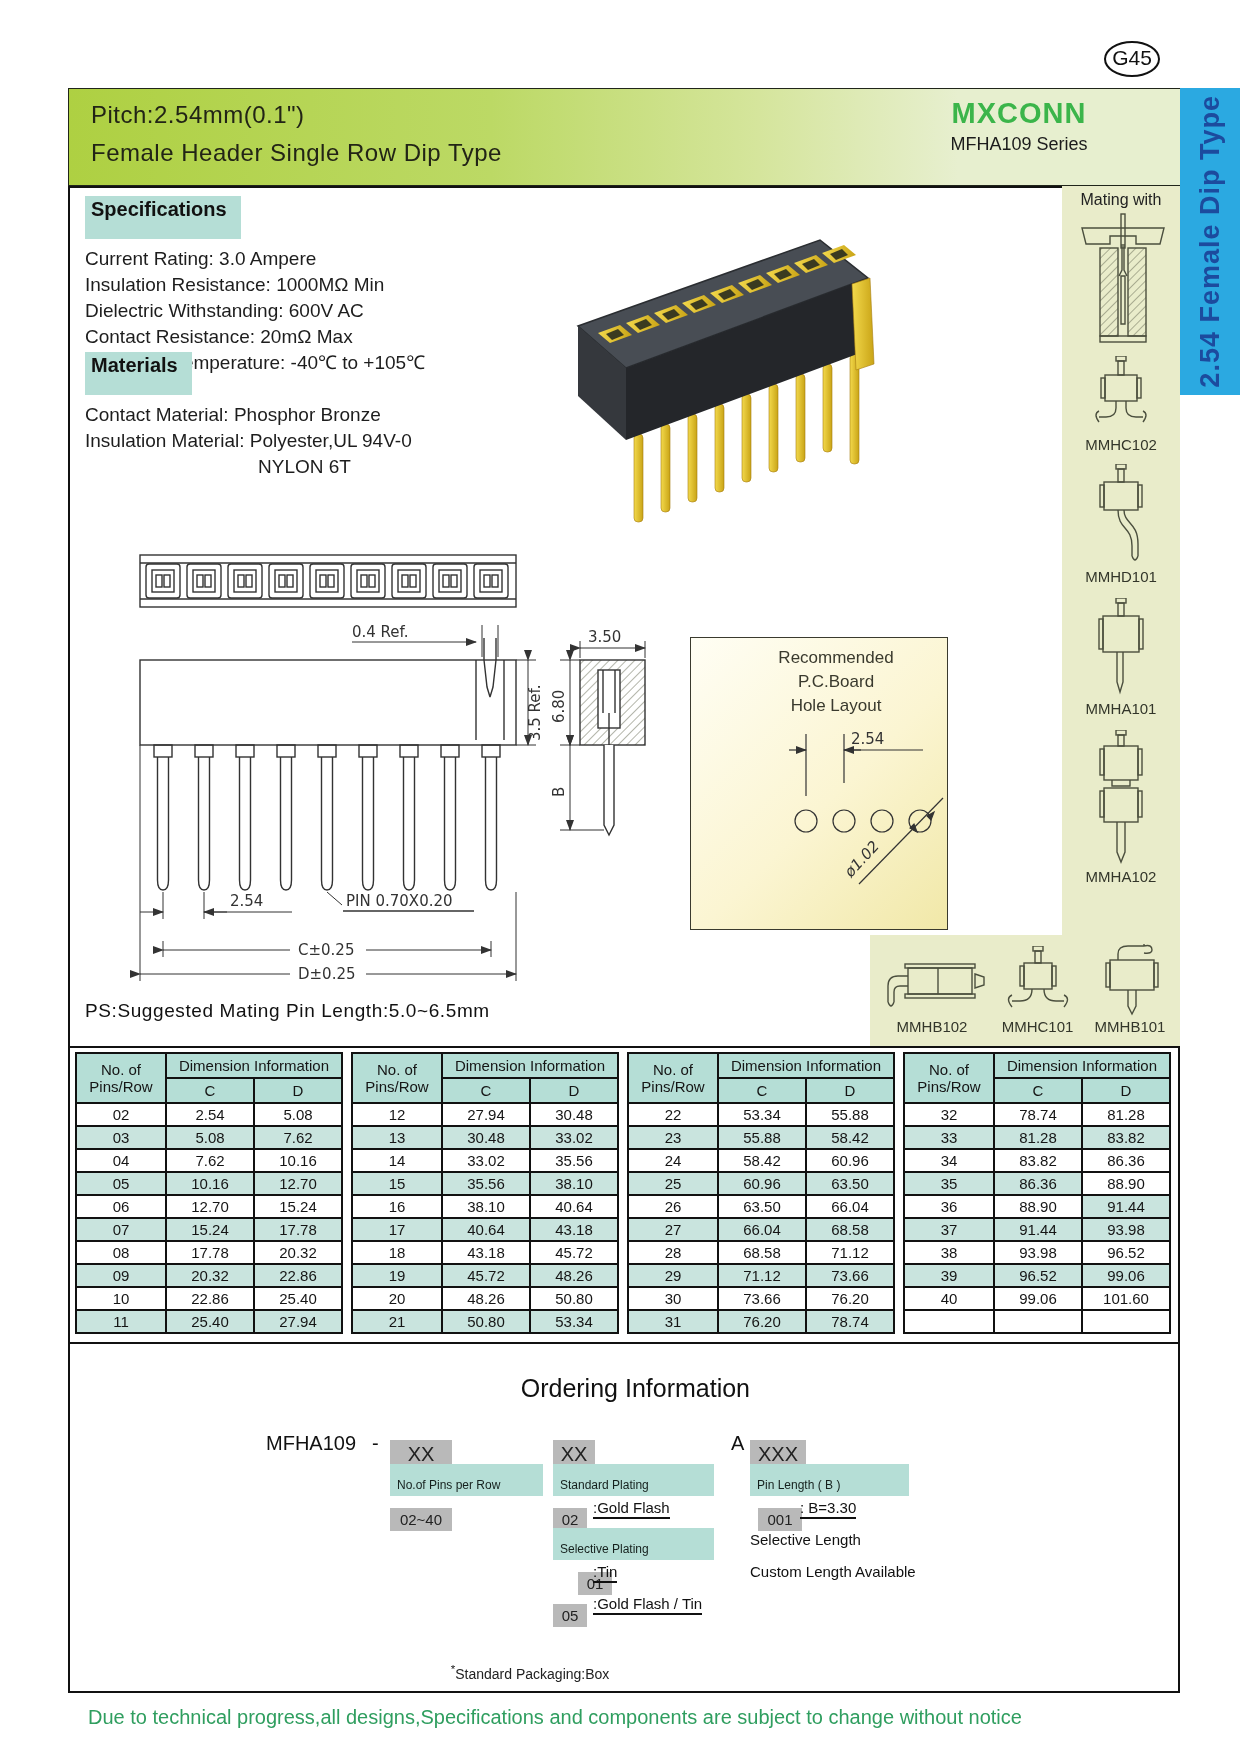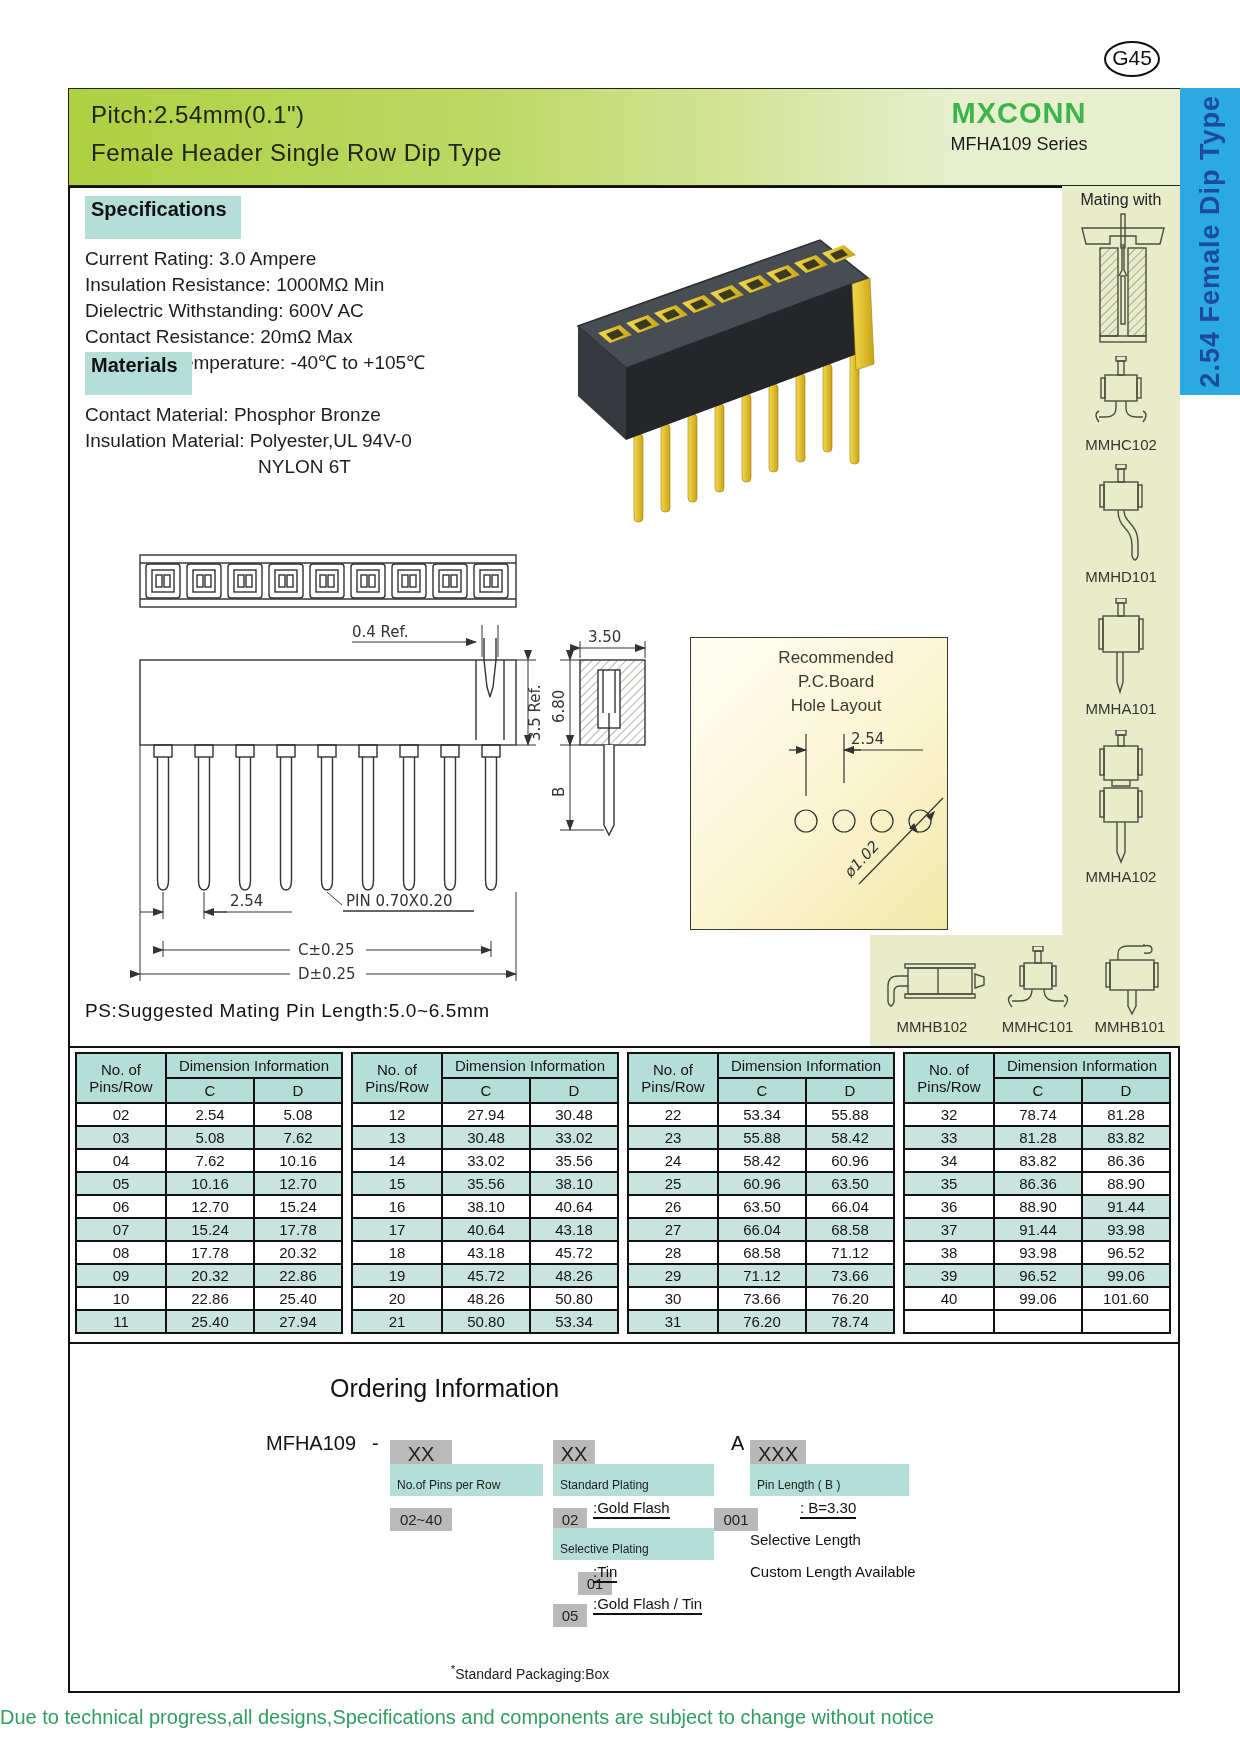--- a/index.html
+++ b/index.html
@@ -45,31 +45,31 @@
   
   .psnote{left:85px;top:1000px;font-size:19px;letter-spacing:.6px;color:#111;}
   
   .tg{position:absolute;top:1052px;border-collapse:collapse;table-layout:fixed;width:268px;}
   .tg th,.tg td{border:2px solid #111;font-size:15px;text-align:center;padding:0;color:#151515;}
   .tg th{background:#b5ded6;height:23px;font-weight:normal;}
   .tg td{height:21px;background:#fff;}
   .tg td.shade{background:#c9e4de;}
   .tg .pins{width:88px;}
   
-  .ord-title{left:330px;top:1374px;width:420px;text-align:left;font-size:25px;color:#111;}
+  .ord-title{left:330px;top:1374px;width:420px;text-align:right;font-size:25px;color:#111;}
   .ptext{font-size:20px;color:#111;}
   .gbox{background:#b9b9b9;color:#222;text-align:center;box-sizing:border-box;margin-top:12px;}
   .gbig{font-size:20px;padding:3px 0;}
   .gsm{font-size:15px;padding:3px 0;}
   .tlabel{background:#b5ded6;font-size:12px;color:#15201d;padding:14px 0 4px 7px;box-sizing:border-box;}
   .plain15{font-size:15px;color:#111;}
   .ul{border-bottom:2px solid #111;padding-bottom:1px;}
   
   .footnote{left:180px;top:1662px;width:700px;text-align:center;font-size:14px;color:#222;}
-  .disclaimer{left:0;top:1706px;width:1110px;text-align:left;font-size:20px;color:#2f9e5f;}
+  .disclaimer{left:0;top:1706px;width:1110px;text-align:center;font-size:20px;color:#2f9e5f;}
 </style>
 </head>
 <body>
 
 <div class="page">
 
   <div class="abs badge">G45</div>
 
   <div class="abs headerbar">
     <div class="abs title1">Pitch:2.54mm(0.1")</div>
@@ -710,21 +710,21 @@
   <span class="abs ptext" style="left:731px;top:1432px">A</span>
   <span class="abs gbox gbig" style="left:750px;top:1428px;width:56px">XXX</span>
 
   <span class="abs tlabel" style="left:390px;top:1464px;width:153px">No.of Pins per Row</span>
   <span class="abs tlabel" style="left:553px;top:1464px;width:161px">Standard Plating</span>
   <span class="abs tlabel" style="left:750px;top:1464px;width:159px">Pin Length ( B )</span>
 
   <span class="abs gbox gsm" style="left:390px;top:1496px;width:62px">02~40</span>
   <span class="abs gbox gsm" style="left:553px;top:1496px;width:34px">02</span>
   <span class="abs plain15 ul" style="left:593px;top:1499px">:Gold Flash</span>
-  <span class="abs gbox gsm" style="left:714px;top:1496px;width:44px">001</span>
+  <span class="abs gbox gsm" style="left:758px;top:1496px;width:44px">001</span>
   <span class="abs plain15 ul" style="left:800px;top:1499px">: B=3.30</span>
 
   <span class="abs tlabel" style="left:553px;top:1528px;width:161px">Selective Plating</span>
   <span class="abs plain15" style="left:750px;top:1531px">Selective Length</span>
 
   <span class="abs gbox gsm" style="left:578px;top:1560px;width:34px">01</span>
   <span class="abs plain15 ul" style="left:593px;top:1563px">:Tin</span>
   <span class="abs plain15" style="left:750px;top:1563px">Custom Length Available</span>
 
   <span class="abs gbox gsm" style="left:553px;top:1592px;width:34px">05</span>

